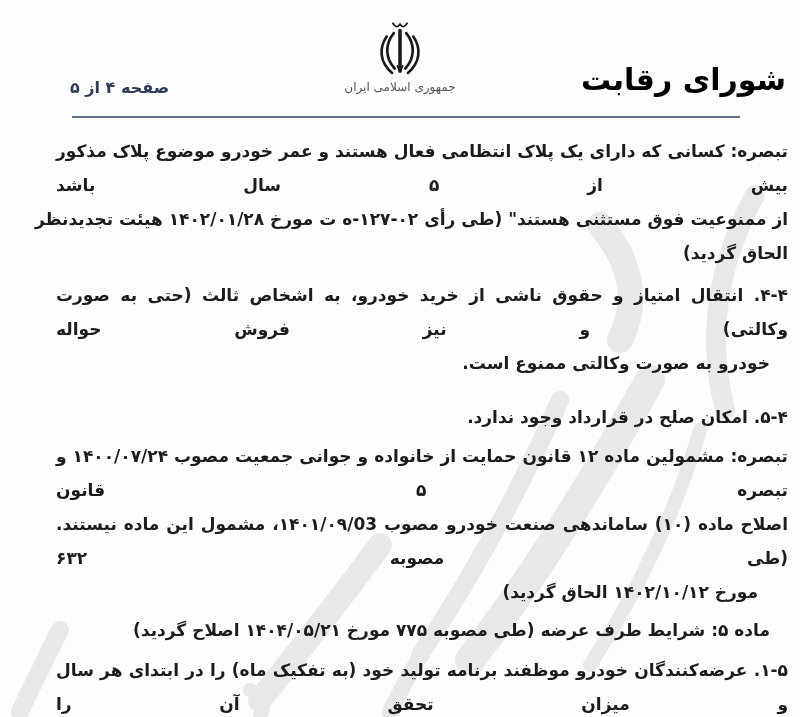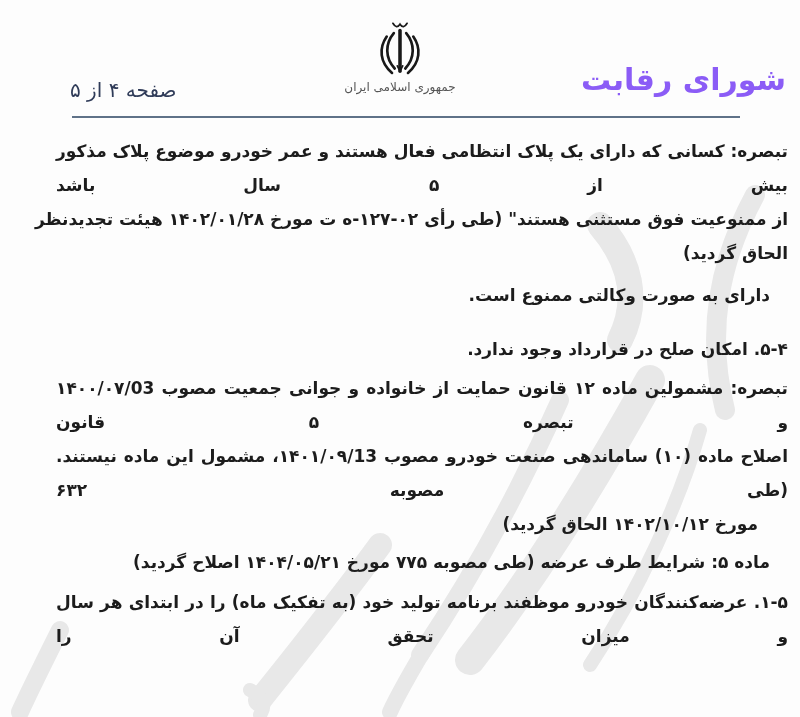--- a/index.html
+++ b/index.html
@@ -15,21 +15,21 @@
     position:absolute;top:80px;left:50%;transform:translateX(-50%);
     font-size:12px;color:#555;white-space:nowrap;
   }
   .doc-title{
     position:absolute;top:62px;right:14px;
     font-size:30px;font-weight:bold;color:#2f3b58;white-space:nowrap;
     direction:rtl;
   }
   .page-label{
     position:absolute;top:78px;left:70px;
-    font-size:20px;font-weight:normal;color:#2f3b58;white-space:nowrap;
+    font-size:16px;font-weight:bold;color:#2f3b58;white-space:nowrap;
     direction:rtl;
   }
   .header-rule{
     position:absolute;top:116px;left:72px;width:668px;height:2px;
     background:#5f7288;
   }
   
   .watermark{position:absolute;inset:0;z-index:0;pointer-events:none;}
   
   .doc-body{
@@ -68,39 +68,40 @@
         <path d="M22 6 Q26 13 30 7 Q34 13 38 6" stroke-width="2"></path>
         <path d="M30 14 V60" stroke-width="4"></path>
         <path d="M30 60 L27 54 M30 60 L33 54" stroke-width="2"></path>
         <path d="M23 17 C13 29 13 45 24 57" stroke-width="3"></path>
         <path d="M37 17 C47 29 47 45 36 57" stroke-width="3"></path>
         <path d="M15 21 C6 34 7 50 21 62" stroke-width="3"></path>
         <path d="M45 21 C54 34 53 50 39 62" stroke-width="3"></path>
       </g>
     </svg>
     <div class="emblem-caption">جمهوری اسلامی ایران</div>
-    <div class="doc-title" style="color: #8b5cf6;">شورای رقابت</div>
+    <div class="doc-title" style="color: #000000;">شورای رقابت</div>
     <div class="page-label" style="color: rgb(47, 59, 88);">صفحه ۴ از ۵</div>
     <div class="header-rule" style="background: rgb(95, 114, 136);"></div>
   </div>
 
   <div class="doc-body" style="color: rgb(28, 28, 28);">
       <div class="para" style="margin-top: 0px;">
         <div class="ln j">تبصره: کسانی که دارای یک پلاک انتظامی فعال هستند و عمر خودرو موضوع پلاک مذکور بیش از ۵ سال باشد</div>
         <div class="ln">از ممنوعیت فوق مستثنی هستند" (طی رأی ۰۲-۱۲۷-ه ت مورخ ۱۴۰۲/۰۱/۲۸ هیئت تجدیدنظر الحاق گردید)</div>
       </div>
       <div class="para" style="margin-top: 8px;">
-        <div class="ln" style="padding-right: 18px;">دارای به صورت وکالتی ممنوع است.</div>
+        <div class="ln j">۴‏-‏۴. انتقال امتیاز و حقوق ناشی از خرید خودرو، به اشخاص ثالث (حتی به صورت وکالتی) و نیز فروش حواله</div>
+        <div class="ln" style="padding-right: 18px;">خودرو به صورت وکالتی ممنوع است.</div>
       </div>
       <div class="para" style="margin-top: 20px;">
         <div class="ln">۴‏-‏۵. امکان صلح در قرارداد وجود ندارد.</div>
       </div>
       <div class="para" style="margin-top: 5px;">
-        <div class="ln j">تبصره: مشمولین ماده ۱۲ قانون حمایت از خانواده و جوانی جمعیت مصوب ۱۴۰۰/۰۷/03 و تبصره ۵ قانون</div>
-        <div class="ln j">اصلاح ماده (۱۰) ساماندهی صنعت خودرو مصوب ۱۴۰۱/۰۹/13، مشمول این ماده نیستند. (طی مصوبه ۶۳۲</div>
+        <div class="ln j">تبصره: مشمولین ماده ۱۲ قانون حمایت از خانواده و جوانی جمعیت مصوب ۱۴۰۰/۰۷/۲۴ و تبصره ۵ قانون</div>
+        <div class="ln j">اصلاح ماده (۱۰) ساماندهی صنعت خودرو مصوب ۱۴۰۱/۰۹/03، مشمول این ماده نیستند. (طی مصوبه ۶۳۲</div>
         <div class="ln" style="padding-right: 30px; text-align: right;">مورخ ۱۴۰۲/۱۰/۱۲ الحاق گردید)</div>
       </div>
       <div class="para" style="margin-top: 4px;">
         <div class="ln" style="padding-right: 18px;">ماده ۵: شرایط طرف عرضه (طی مصوبه ۷۷۵ مورخ ۱۴۰۴/۰۵/۲۱ اصلاح گردید)</div>
       </div>
       <div class="para" style="margin-top: 6px;">
         <div class="ln j">۵‏-‏۱. عرضه‌کنندگان خودرو موظفند برنامه تولید خود (به تفکیک ماه) را در ابتدای هر سال و میزان تحقق آن را</div>
       </div>
     </div>
 

